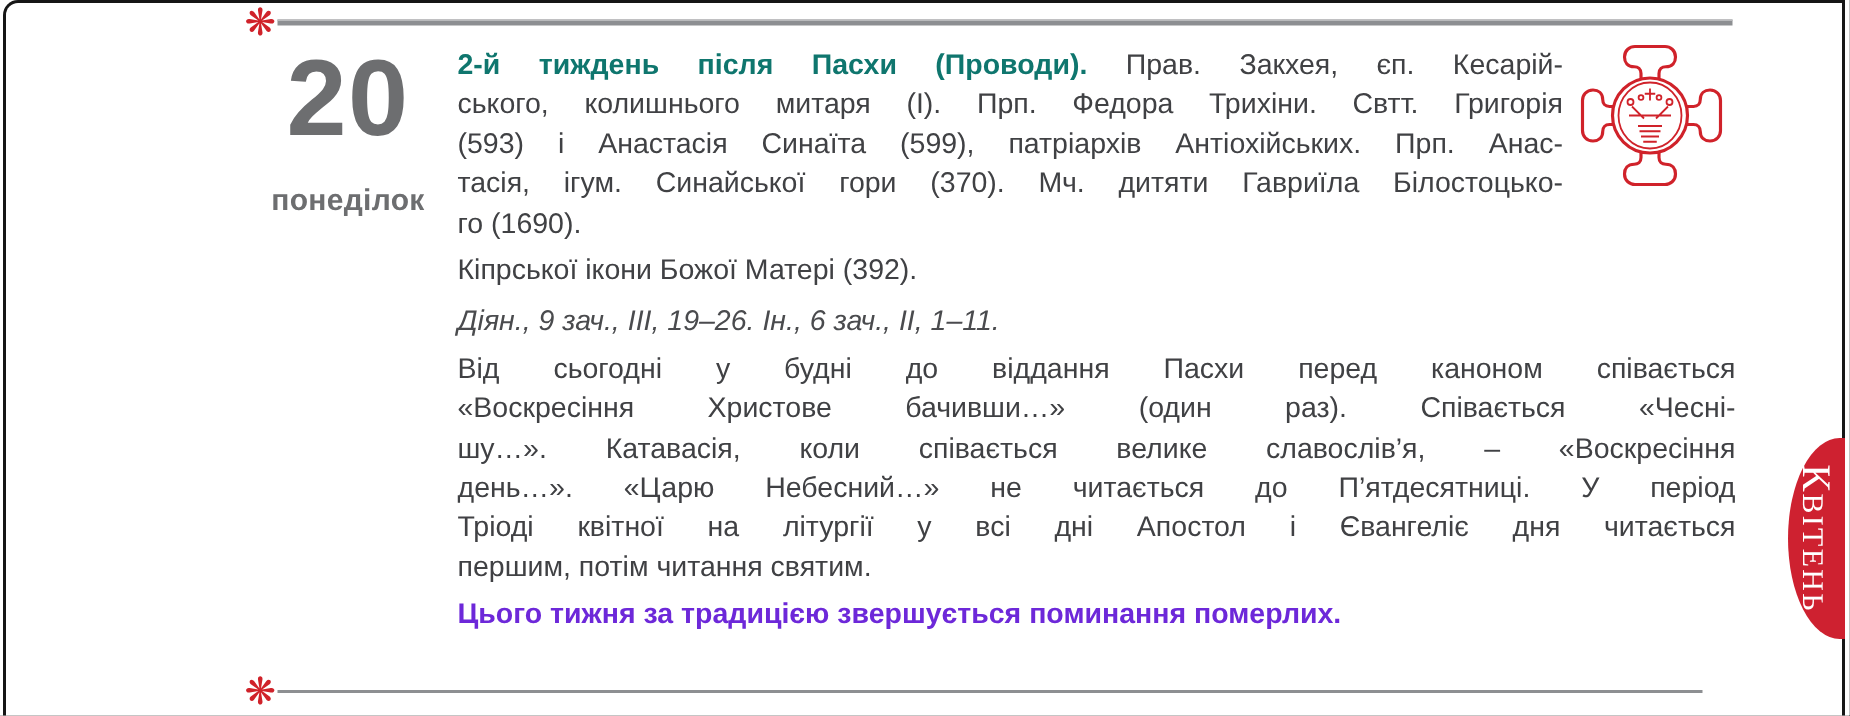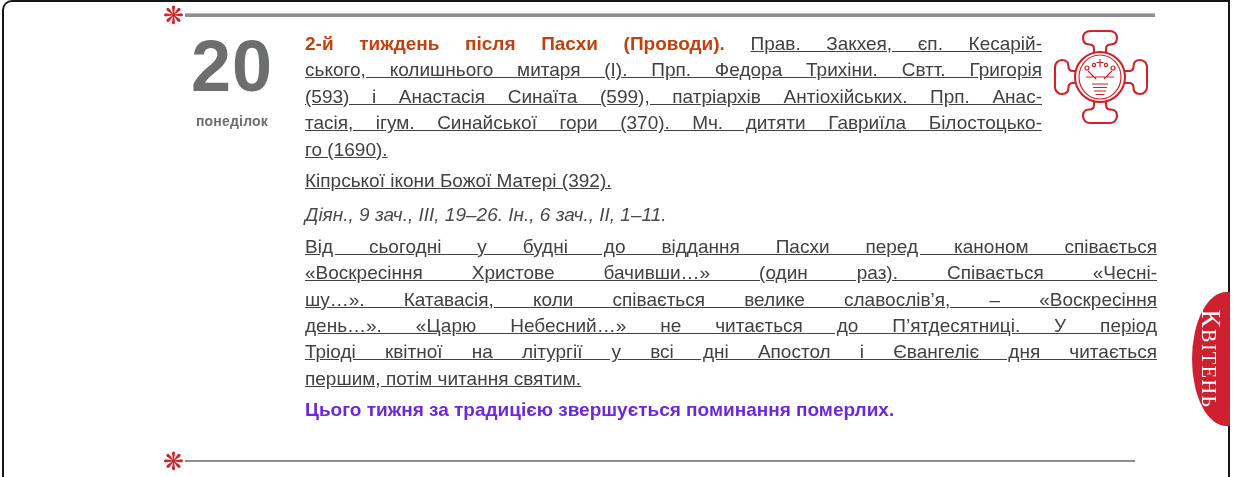--- a/index.html
+++ b/index.html
@@ -19,31 +19,31 @@
   .rule-row{position:absolute;display:flex;align-items:center;}
   .rule-row.top{left:163px;right:78px;top:2px;height:26px;}
   .rule-row.bottom{left:163px;right:98px;top:448px;height:26px;}
   .flake{color:#d0222a;font-size:25px;line-height:25px;margin-right:1px;}
   .rule{flex:1;background:#8d8f92;}
   .rule-row.top .rule{height:3px;border-top:1px solid #b9babc;}
   .rule-row.bottom .rule{height:2px;}
   
   .date-col{position:absolute;left:166px;top:30px;width:132px;text-align:center;color:#6d6e70;}
   .day-number{font-size:72px;font-weight:700;line-height:1;letter-spacing:1px;}
-  .weekday{font-size:14px;font-weight:700;margin-top:11px;letter-spacing:.2px;}
+  .weekday{font-size:20px;font-weight:700;margin-top:21px;letter-spacing:.2px;}
   
   .content-col{position:absolute;left:305px;top:31px;width:852px;color:#404144;}
   .block{margin:0;}
   .block.narrow{width:737px;}
   .block.gap-s{margin-top:5px;}
   .block.gap-m{margin-top:8px;}
   .line{font-size:19px;line-height:26.4px;white-space:normal;}
   .line.just{text-align:justify;text-align-last:justify;}
-  .seg-bold{font-weight:700;color:#c2410c;}
-  .seg-regular{font-weight:400;text-decoration:underline;}
+  .seg-bold{font-weight:700;color:#0f766e;}
+  .seg-regular{font-weight:400;}
   .seg-italic{font-style:italic;color:#4a4b4e;text-align:center;}
   .seg-boldline{font-weight:700;color:#6d28d9;}
   
   .emblem{position:absolute;left:1050px;top:26px;width:100px;height:102px;}
   
   .month-tab{
     position:absolute;right:3px;top:292px;width:38px;height:134px;
     background:#ce2130;
     border-radius:36px 0 0 36px / 70px 0 0 70px;
   }

